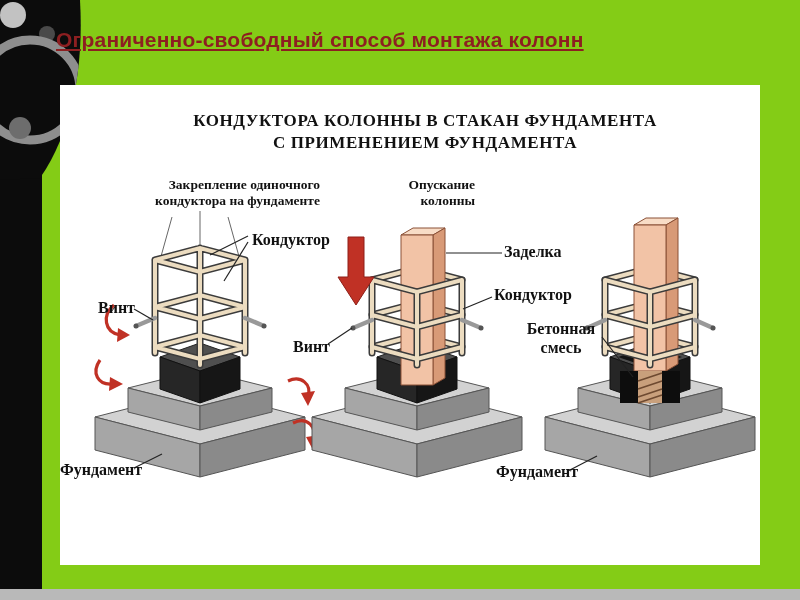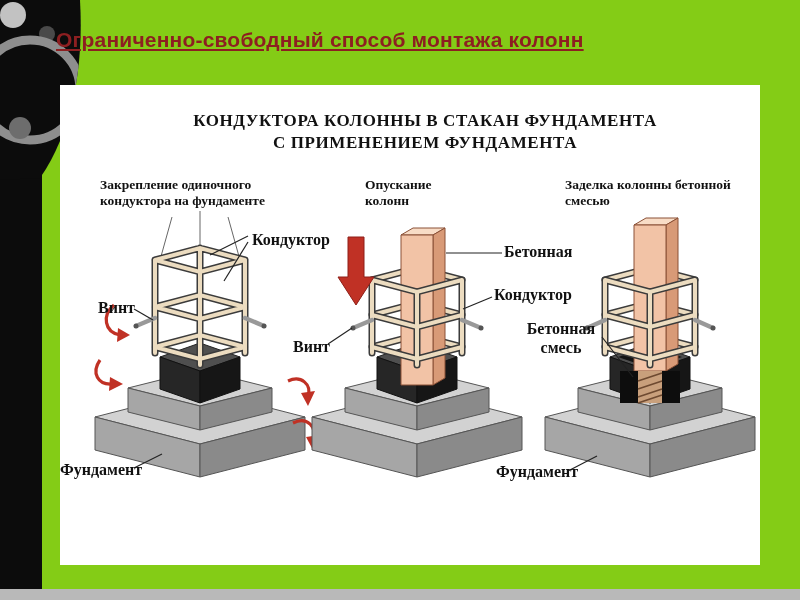--- a/index.html
+++ b/index.html
@@ -11,21 +11,21 @@
   .slide-title{position:absolute;left:56px;top:28px;width:710px;
       font-size:21px;font-weight:bold;color:#8d1f21;text-decoration:underline;
       letter-spacing:0.2px;}
   .figure{position:absolute;left:60px;top:85px;width:700px;height:480px;background:#fff;
       font-family:"Liberation Serif",serif;color:#111;}
   .drawing{position:absolute;left:0;top:0;}
   .fig-title{position:absolute;left:30px;right:0;text-align:center;
       font-size:17px;font-weight:bold;letter-spacing:0.6px;}
   .fig-title.l1{top:26px;}
   .fig-title.l2{top:48px;}
-  .panel-heading{position:absolute;font-size:13.5px;font-weight:bold;text-align:left;line-height:1.2;}
+  .panel-heading{position:absolute;font-size:13.5px;font-weight:bold;text-align:right;line-height:1.2;}
   .ph1{left:40px;top:92px;width:220px;}
   .ph2{left:305px;top:92px;width:110px;}
   .ph3{left:505px;top:92px;width:170px;}
   .callout{position:absolute;font-size:16px;font-weight:bold;white-space:nowrap;}
   .callout.wrap{white-space:normal;text-align:center;line-height:1.18;}
   
   .ft{fill:#d2d2d2;stroke:#555;stroke-width:1;}
   .fl{fill:#a6a6a6;stroke:#555;stroke-width:1;}
   .fr{fill:#8a8a8a;stroke:#555;stroke-width:1;}
   .bt{fill:#4f4f4f;stroke:#222;stroke-width:1;}
@@ -202,27 +202,26 @@
         <line class="ld" x1="432" y1="212" x2="403" y2="224"></line>
         <line class="ld" x1="542" y1="252" x2="573" y2="292"></line>
         <line class="ld" x1="508" y1="386" x2="537" y2="371"></line>
       </g>
     </svg>
 
     <div class="fig-title l1">КОНДУКТОРА КОЛОННЫ В СТАКАН ФУНДАМЕНТА</div>
     <div class="fig-title l2">С ПРИМЕНЕНИЕМ ФУНДАМЕНТА</div>
 
     <div class="panel-heading ph1">Закрепление одиночного кондуктора на фундаменте</div>
-    <div class="panel-heading ph2">Опускание колонн</div>
-    <div class="panel-heading ph3">Заделка колонны бетонной смесью</div>
+    <div class="panel-heading ph2">Опускание колонны</div>
 
     <div class="callout" style="left:192px;top:146px;">Кондуктор</div>
     <div class="callout" style="left:38px;top:214px;">Винт</div>
     <div class="callout" style="left:0px;top:376px;">Фундамент</div>
     <div class="callout" style="left:233px;top:253px;">Винт</div>
-    <div class="callout" style="left:444px;top:158px;">Бетонная</div>
+    <div class="callout" style="left:444px;top:158px;">Заделка</div>
     <div class="callout" style="left:434px;top:201px;">Кондуктор</div>
     <div class="callout wrap" style="left:458px;top:235px;width:86px;">Бетонная смесь</div>
     <div class="callout" style="left:436px;top:378px;">Фундамент</div>
   </div>
 
   <div class="bottom-strip"></div>
 </div>
 
 </body></html>

